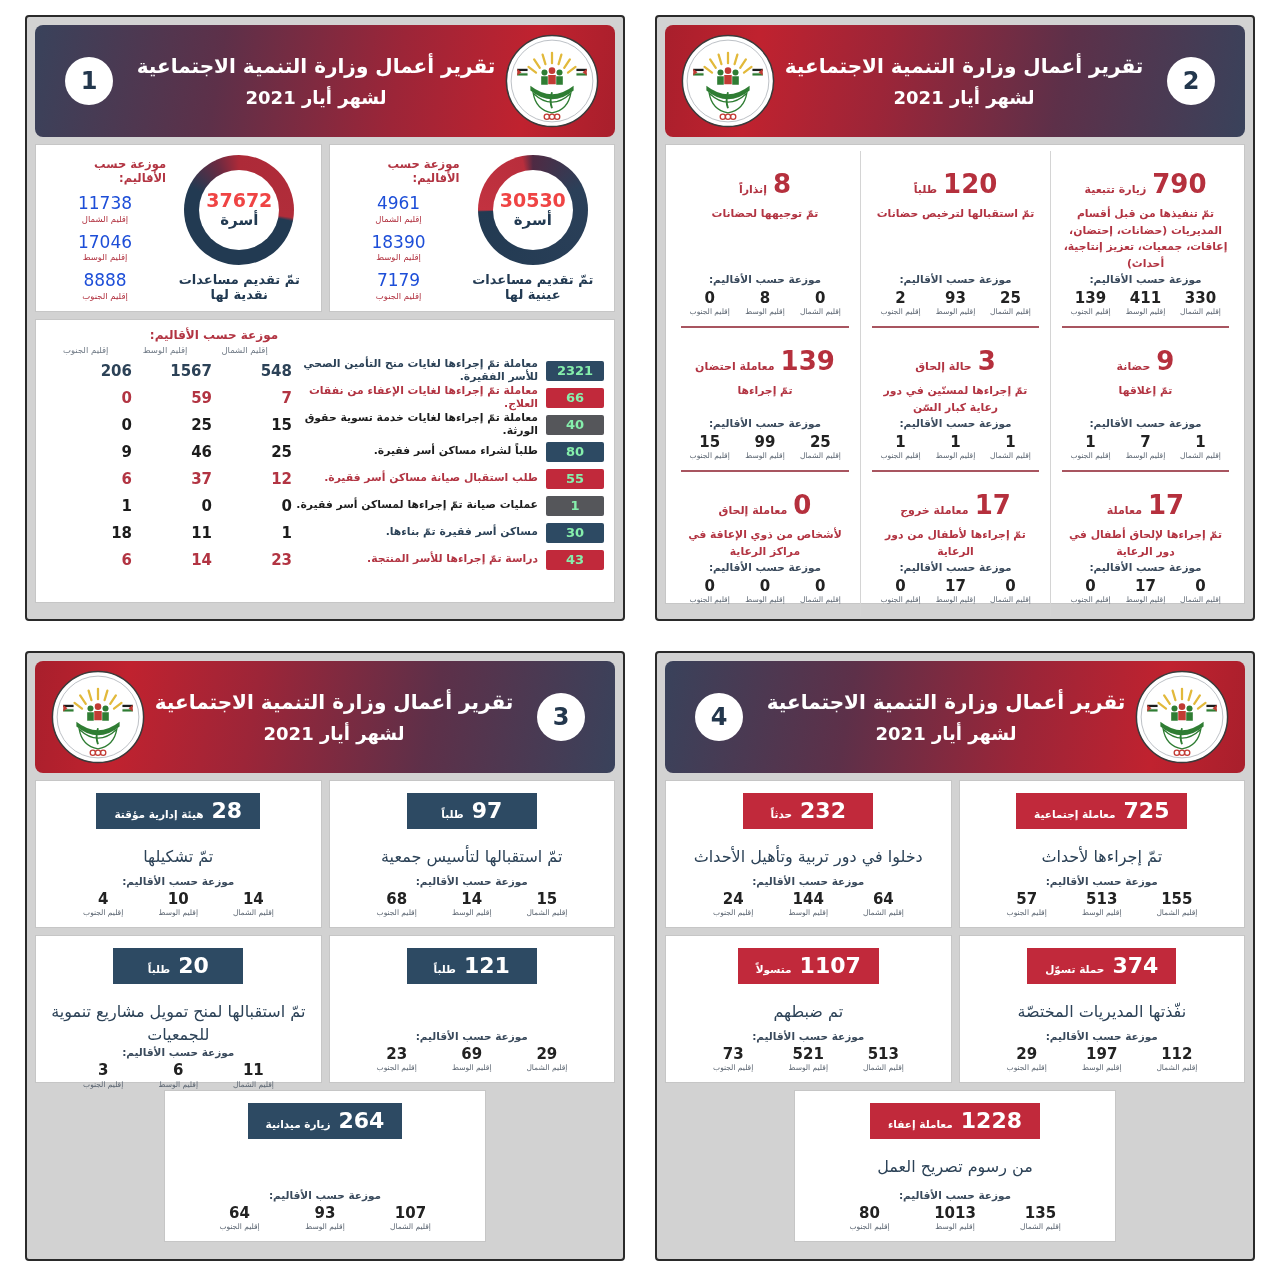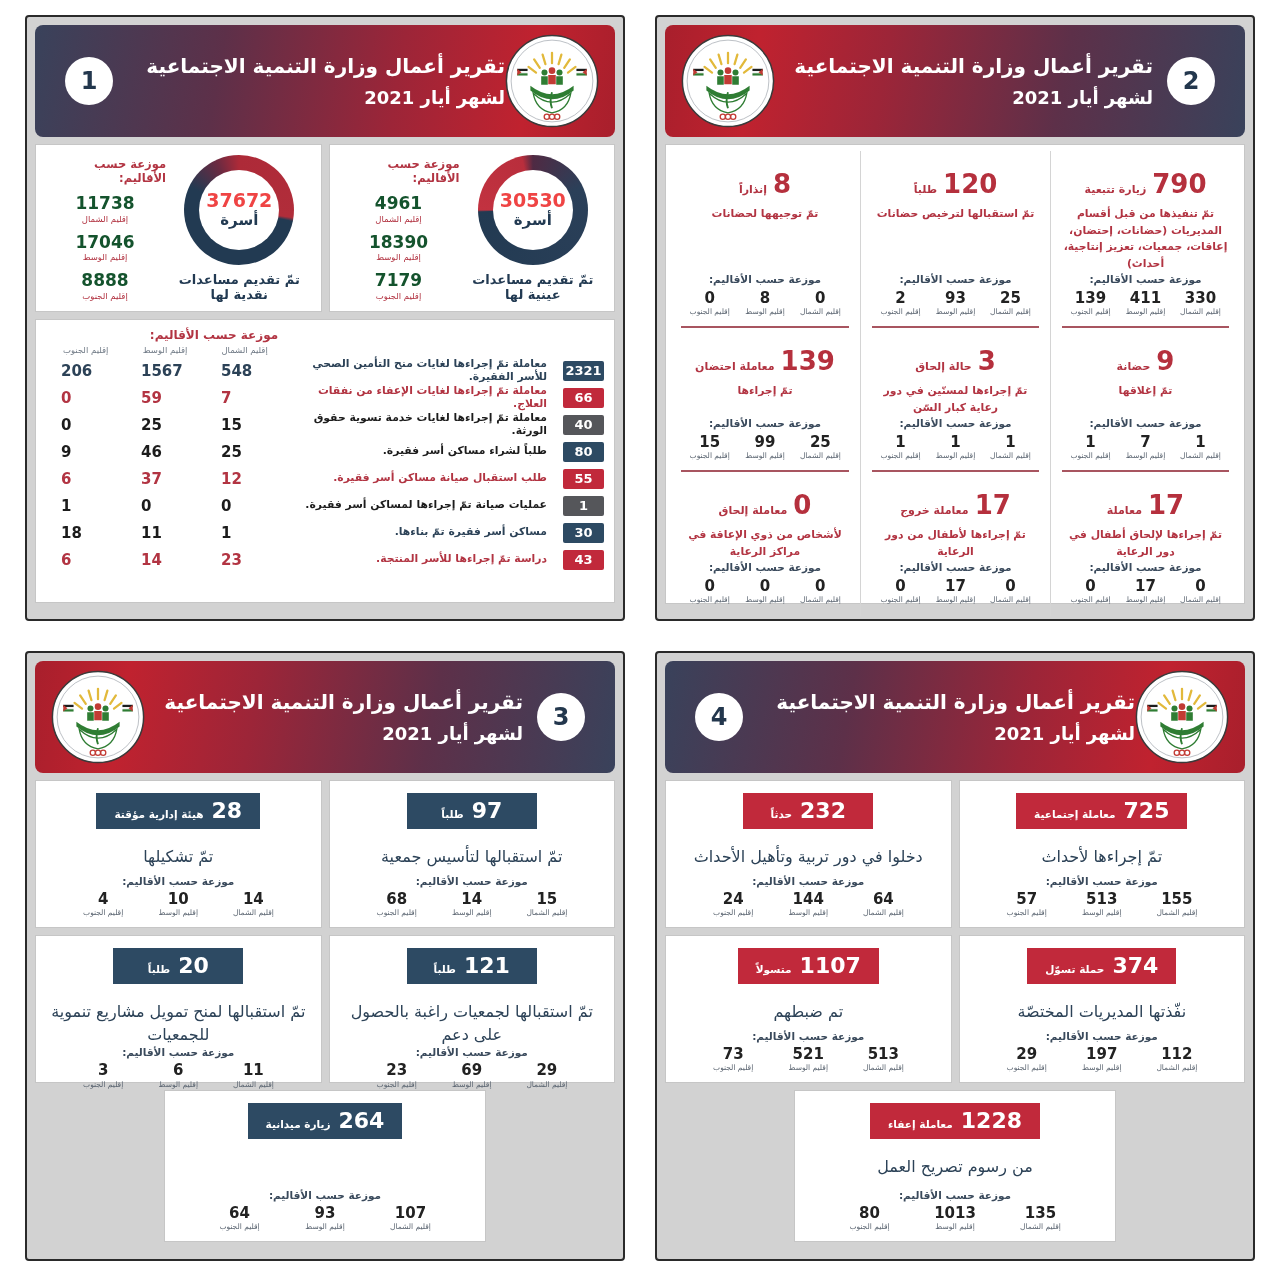--- a/index.html
+++ b/index.html
@@ -5,53 +5,53 @@
   *{margin:0;padding:0;box-sizing:border-box}
   html,body{width:1280px;height:1280px;background:#ffffff;font-family:"DejaVu Sans",sans-serif}
   .grid{display:grid;grid-template-columns:600px 600px;gap:30px 30px;padding:15px 25px;direction:ltr}
   .panel{background:#d2d2d2;border:2px solid #2a2a2a;border-radius:4px;padding:8px;direction:rtl;overflow:hidden}
   .panel.h1{height:606px}.panel.h2{height:610px}
   
   .phead{height:112px;border-radius:8px;display:flex;align-items:center;direction:ltr;padding:0 16px;margin-bottom:7px}
   .grad-nr{background:linear-gradient(100deg,#39425b 0%,#5d3049 32%,#9c2538 62%,#c0222f 84%,#a81f2c 100%)}
   .grad-rn{background:linear-gradient(100deg,#a81f2c 0%,#c0222f 16%,#9c2538 38%,#5d3049 68%,#39425b 100%)}
   .hnum{width:48px;height:48px;border-radius:50%;background:#fff;display:flex;align-items:center;justify-content:center;font-size:24px;font-weight:bold;color:#23374d;flex:0 0 auto;margin:0 14px}
-  .htitle{flex:1;text-align:right;color:#fff;direction:rtl}
+  .htitle{flex:1;text-align:center;color:#fff;direction:rtl}
   .ht1{font-size:20px;font-weight:bold;margin-bottom:9px}
   .ht2{font-size:18px;font-weight:bold}
   .hlogo{width:94px;height:94px;flex:0 0 auto}
   .hlogo svg{width:94px;height:94px;display:block}
   
   .aidrow{display:flex;gap:7px}
   .acard{background:#fff;border:1px solid #c6c6c6;flex:1;height:168px;display:flex;padding:6px 8px}
   .dwrap{flex:1.2;display:flex;flex-direction:column;align-items:center;justify-content:center}
   .donut{width:110px;height:110px;border-radius:50%;position:relative;flex:0 0 auto}
   .d1{background:conic-gradient(from 0deg,#4f2a43 0deg,#2b4059 65deg,#223a52 268deg,#c23240 270deg,#b92e3c 348deg,#4f2a43 360deg)}
   .d2{background:conic-gradient(from 0deg,#ad2a38 0deg,#b12d3a 98deg,#223a52 102deg,#223a52 295deg,#6b2a41 335deg,#ad2a38 360deg)}
   .hole{position:absolute;inset:15px;background:#fff;border-radius:50%;display:flex;flex-direction:column;align-items:center;justify-content:center}
   .dv{font-size:19px;font-weight:bold;color:#ef4444;line-height:1.1}
   .du{font-size:15px;font-weight:bold;color:#223a52}
   .dcap{margin-top:7px;font-size:13px;font-weight:bold;color:#223a52;text-align:center}
   .aregs{flex:1;display:flex;flex-direction:column;align-items:center;padding-top:6px}
   .rlab{font-size:11.5px;font-weight:bold;color:#3a4a5c}
   .rlab.red{color:#b23442}
   .ag{margin-top:9px;text-align:center}
-  .agv{font-size:17px;font-weight:bold;color:#14532d;line-height:1.1}
+  .agv{font-size:17px;font-weight:normal;color:#1d4ed8;line-height:1.1}
   .agl{font-size:8.5px;color:#b23442;margin-top:1px}
   
   .tcard{background:#fff;border:1px solid #c6c6c6;margin-top:7px;padding:8px 10px 8px;height:284px}
   .ttitle{font-size:12px;font-weight:bold;color:#b23442;width:200px;margin-right:290px;text-align:center}
   .throw{display:flex;margin-top:3px;margin-bottom:2px}
   .thsp1{width:70px}.thsp2{width:252px}
   .thc{width:80px;text-align:center;font-size:8.5px;color:#707a86}
   .trow{display:flex;align-items:center;height:27px}
-  .tbadge{width:41px;height:20px;margin-left:16px;border-radius:2px;color:#ffffff;font-size:13px;font-weight:bold;display:flex;align-items:center;justify-content:center;flex:0 0 auto}
+  .tbadge{width:58px;height:20px;margin-left:8px;border-radius:2px;color:#86efac;font-size:13px;font-weight:bold;display:flex;align-items:center;justify-content:center;flex:0 0 auto}
   .b-navy{background:#2d4a63}.b-red{background:#c1293b}.b-gray{background:#55565a}
   .tlabel{width:246px;margin-left:0;font-size:10.8px;font-weight:bold;line-height:1.15}
-  .tnum{width:80px;text-align:left;font-size:15px;font-weight:bold}
+  .tnum{width:80px;text-align:right;font-size:15px;font-weight:bold}
   .c-navy{color:#2c4257}.c-red{color:#b23442}.c-dark{color:#1c1c1c}
   
   .p2card{background:#fff;border:1px solid #c6c6c6;height:460px;display:grid;grid-template-columns:1fr 1fr 1fr;padding:6px 4px}
   .cell{position:relative;padding:20px 10px 12px;display:flex;flex-direction:column;text-align:center}
   .cell:not(:nth-child(3n)){border-left:1px solid #d4d4d4}
   .cell.u::after{content:"";position:absolute;bottom:0;right:6%;width:88%;height:2px;background:#a85560}
   .chead{display:flex;justify-content:center;align-items:baseline;gap:6px;direction:rtl}
   .cv{font-size:26px;font-weight:bold;color:#b5303d;line-height:1}
   .cu{font-size:11px;font-weight:bold;color:#b23442}
   .csub{margin-top:9px;font-size:10.8px;font-weight:bold;color:#b23442;line-height:1.55}
@@ -606,21 +606,20 @@
             </div>
           </div>
       </div>
     </div>
     <div class="crow">
       <div class="scard">
         <div class="pill p-navy">
             <span class="pv">121</span>
             <span class="pu">طلباً</span>
           </div>
-        <div class="ssub">تمّ استقبالها لجمعيات راغبة بالحصول على دعم</div>
         <div class="rlab">موزعة حسب الأقاليم:</div>
         <div class="nums">
             <div class="ncol">
               <div class="nv">29</div>
               <div class="nl">إقليم الشمال</div>
             </div>
             <div class="ncol">
               <div class="nv">69</div>
               <div class="nl">إقليم الوسط</div>
             </div>

